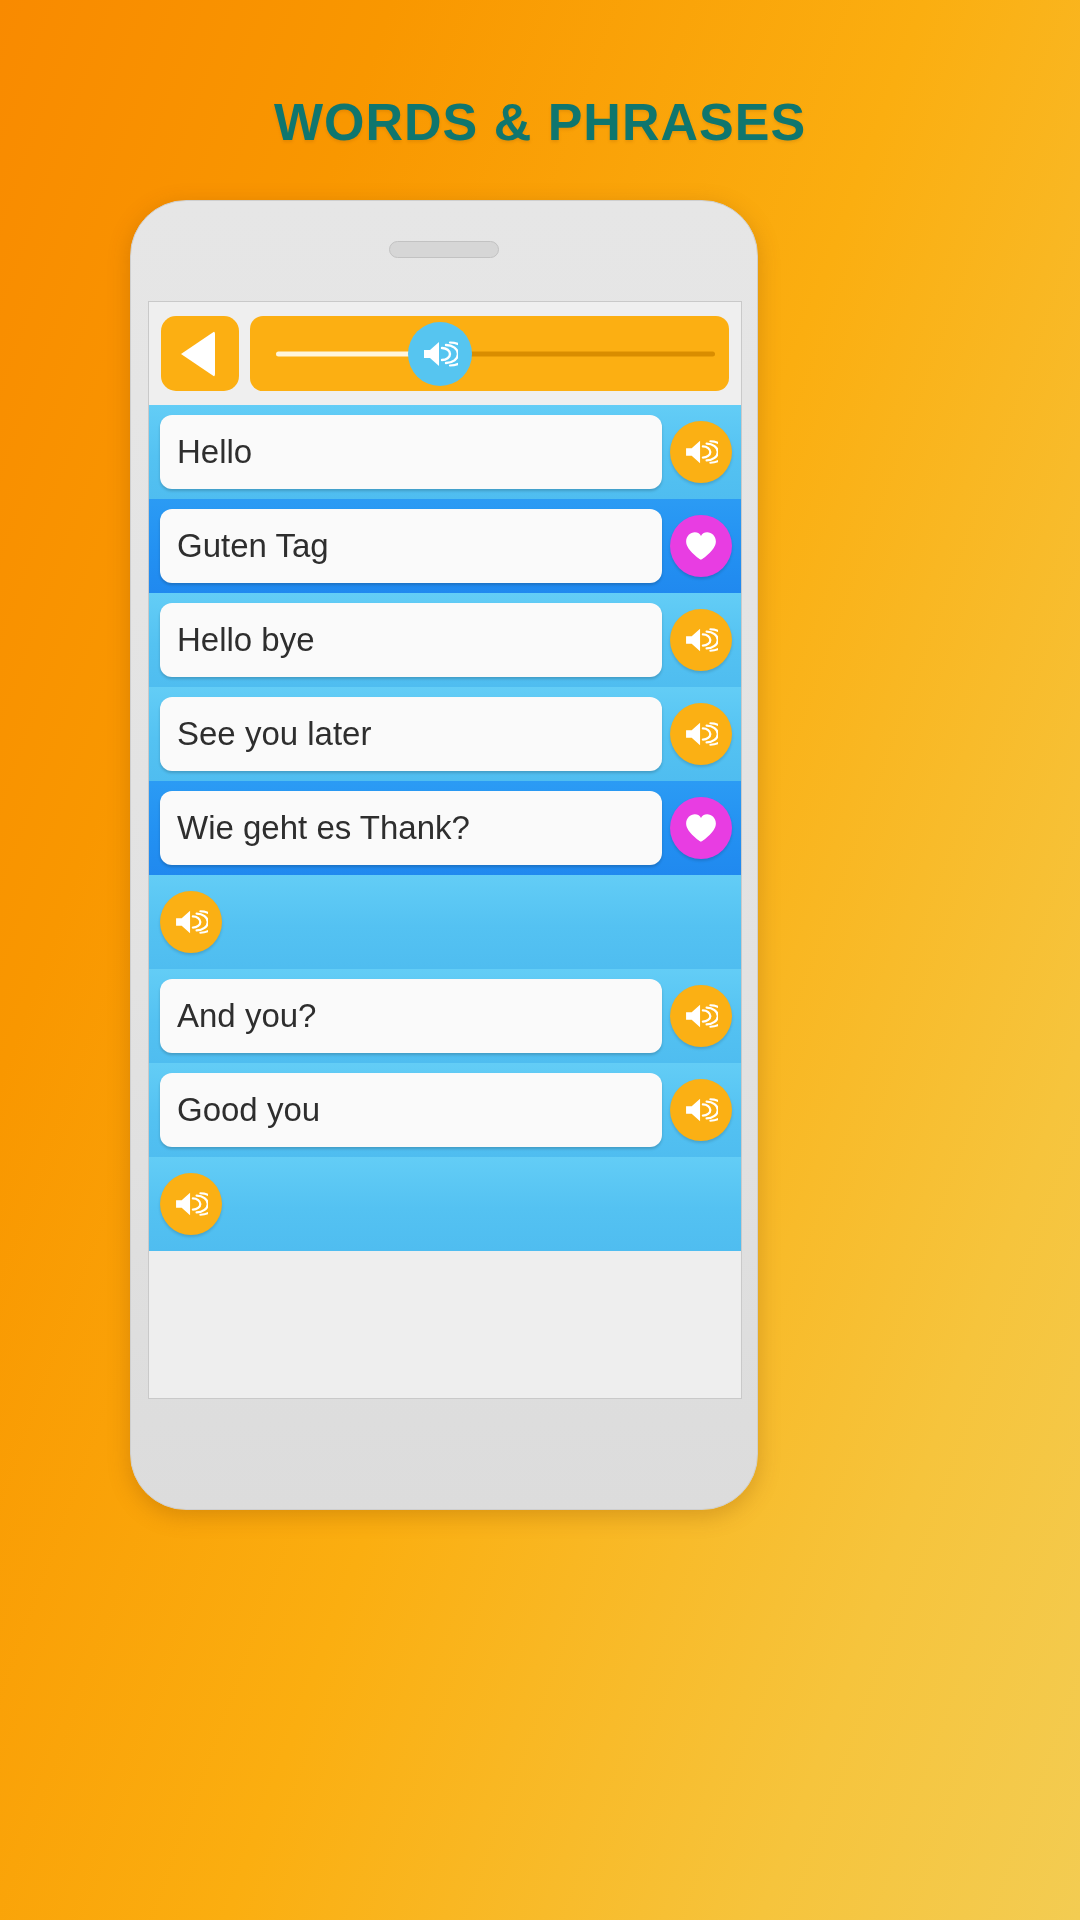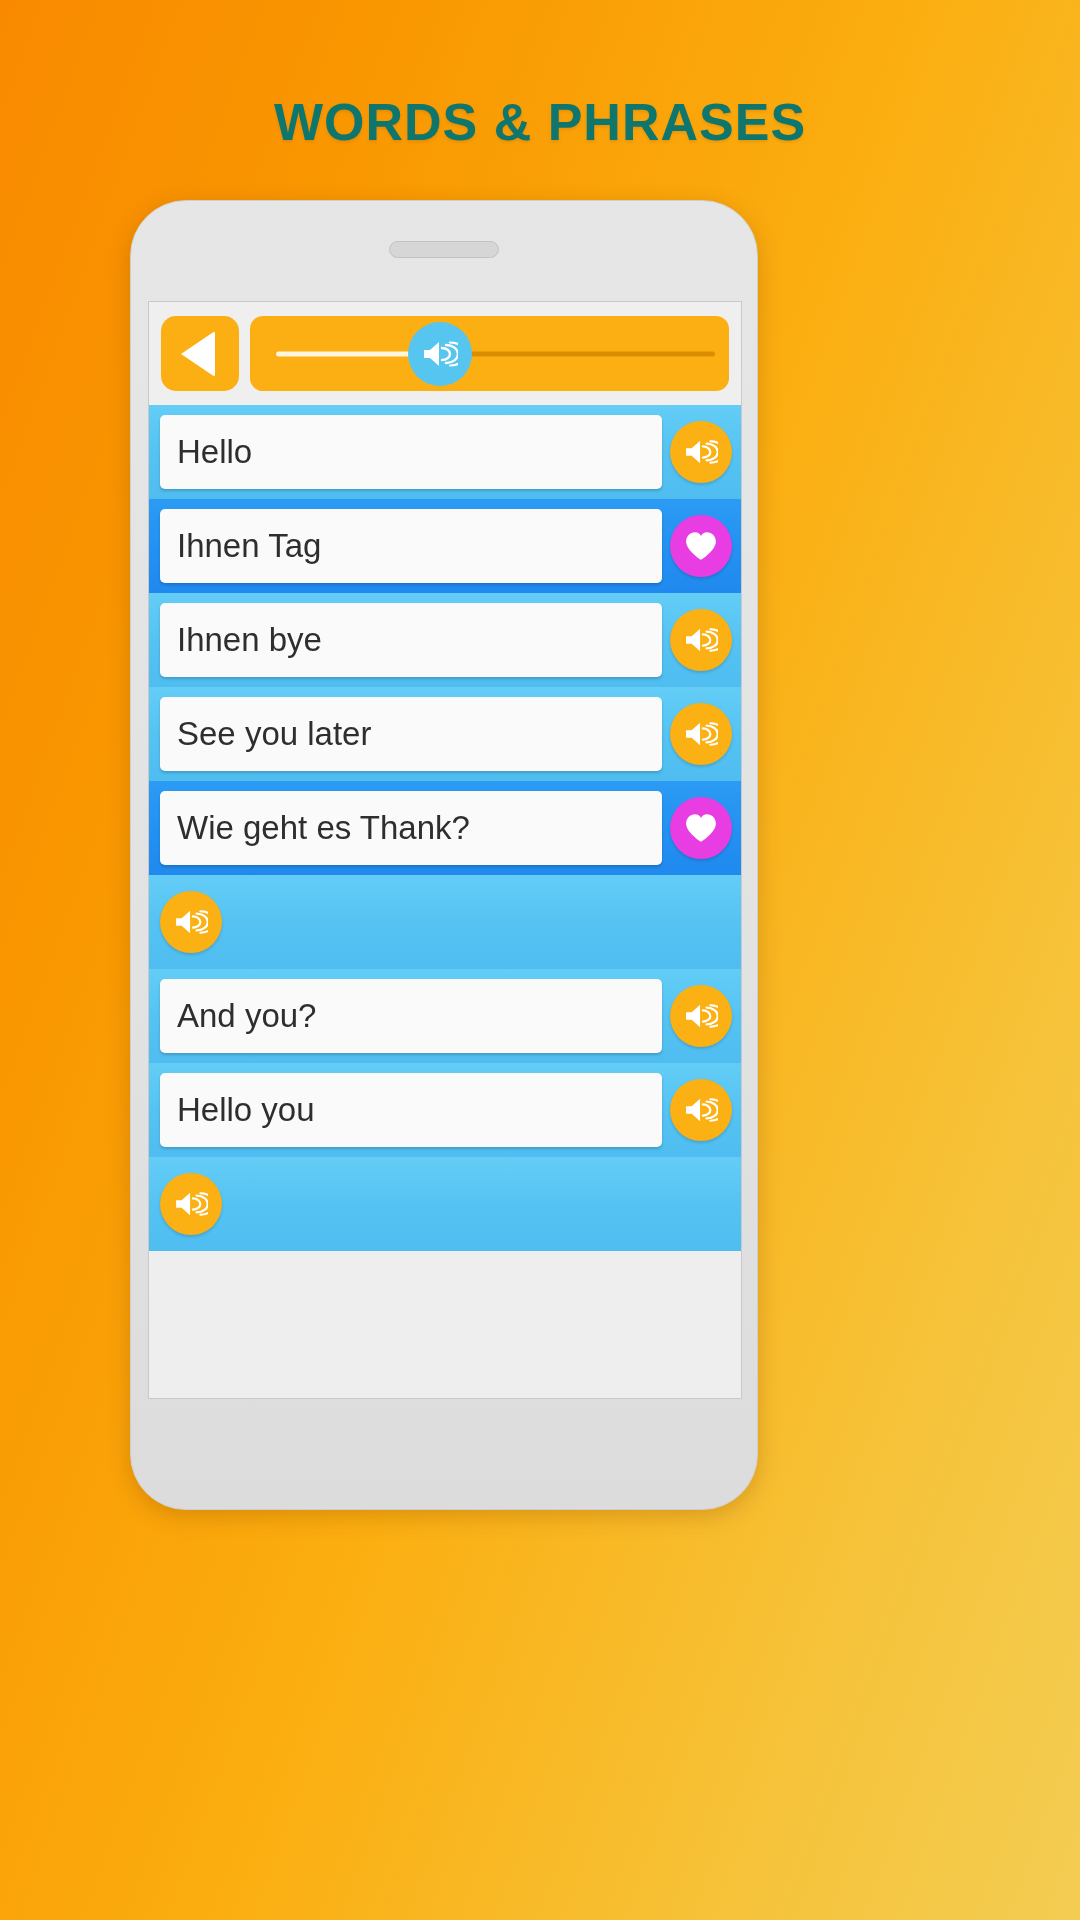--- a/index.html
+++ b/index.html
@@ -113,21 +113,21 @@
     padding:0 9px 0 11px;
     gap:8px;
   }
   .phrase-row.en { background:linear-gradient(180deg,#63CDF6 0%,#54C2F2 55%,#4FBDF0 100%); }
   .phrase-row.de { background:linear-gradient(180deg,#2B9BF4 0%,#2391F2 55%,#2089EF 100%); }
 
   .phrase-card {
     flex:1;
     height:74px;
     background:#FAFAFA;
-    border-radius:5px;
+    border-radius:12px;
     display:flex;
     align-items:center;
     padding-left:17px;
     font-size:33px;
     color:#2e2e2e;
     box-shadow:0 2px 3px rgba(0,0,0,.18);
     overflow:hidden;
     white-space:nowrap;
   }
 
@@ -182,29 +182,29 @@
           <div class="row-btn speak">
             <svg width="34" height="28" viewBox="0 0 36 30">
               <path d="M2 11 h6 L17 3 v24 L8 19 H2 z" fill="#ffffff"></path>
               <path d="M20 9 a8 6 0 0 1 0 12" stroke="#ffffff" stroke-width="2.4" fill="none" stroke-linecap="round"></path>
               <path d="M24 6 a12 9 0 0 1 0 18" stroke="#ffffff" stroke-width="2.4" fill="none" stroke-linecap="round"></path>
               <path d="M28 3.5 a16 11.5 0 0 1 0 23" stroke="#ffffff" stroke-width="2.2" fill="none" stroke-linecap="round"></path>
             </svg>
           </div>
         </div>
         <div class="phrase-row de">
-          <div class="phrase-card">Ihnen Tag</div>
+          <div class="phrase-card">Guten Tag</div>
           <div class="row-btn fav">
             <svg class="heart" viewBox="0 0 32 30">
               <path d="M16 28 C16 28 2 19.5 2 10.8 C2 5.6 6 2 10.2 2 C13 2 15.2 3.6 16 5.6 C16.8 3.6 19 2 21.8 2 C26 2 30 5.6 30 10.8 C30 19.5 16 28 16 28 Z" fill="#ffffff"></path>
             </svg>
           </div>
         </div>
         <div class="phrase-row en">
-          <div class="phrase-card">Ihnen bye</div>
+          <div class="phrase-card">Hello bye</div>
           <div class="row-btn speak">
             <svg width="34" height="28" viewBox="0 0 36 30">
               <path d="M2 11 h6 L17 3 v24 L8 19 H2 z" fill="#ffffff"></path>
               <path d="M20 9 a8 6 0 0 1 0 12" stroke="#ffffff" stroke-width="2.4" fill="none" stroke-linecap="round"></path>
               <path d="M24 6 a12 9 0 0 1 0 18" stroke="#ffffff" stroke-width="2.4" fill="none" stroke-linecap="round"></path>
               <path d="M28 3.5 a16 11.5 0 0 1 0 23" stroke="#ffffff" stroke-width="2.2" fill="none" stroke-linecap="round"></path>
             </svg>
           </div>
         </div>
         <div class="phrase-row en">
@@ -241,21 +241,21 @@
           <div class="row-btn speak">
             <svg width="34" height="28" viewBox="0 0 36 30">
               <path d="M2 11 h6 L17 3 v24 L8 19 H2 z" fill="#ffffff"></path>
               <path d="M20 9 a8 6 0 0 1 0 12" stroke="#ffffff" stroke-width="2.4" fill="none" stroke-linecap="round"></path>
               <path d="M24 6 a12 9 0 0 1 0 18" stroke="#ffffff" stroke-width="2.4" fill="none" stroke-linecap="round"></path>
               <path d="M28 3.5 a16 11.5 0 0 1 0 23" stroke="#ffffff" stroke-width="2.2" fill="none" stroke-linecap="round"></path>
             </svg>
           </div>
         </div>
         <div class="phrase-row en">
-          <div class="phrase-card">Hello you</div>
+          <div class="phrase-card">Good you</div>
           <div class="row-btn speak">
             <svg width="34" height="28" viewBox="0 0 36 30">
               <path d="M2 11 h6 L17 3 v24 L8 19 H2 z" fill="#ffffff"></path>
               <path d="M20 9 a8 6 0 0 1 0 12" stroke="#ffffff" stroke-width="2.4" fill="none" stroke-linecap="round"></path>
               <path d="M24 6 a12 9 0 0 1 0 18" stroke="#ffffff" stroke-width="2.4" fill="none" stroke-linecap="round"></path>
               <path d="M28 3.5 a16 11.5 0 0 1 0 23" stroke="#ffffff" stroke-width="2.2" fill="none" stroke-linecap="round"></path>
             </svg>
           </div>
         </div>
         <div class="phrase-row en">

